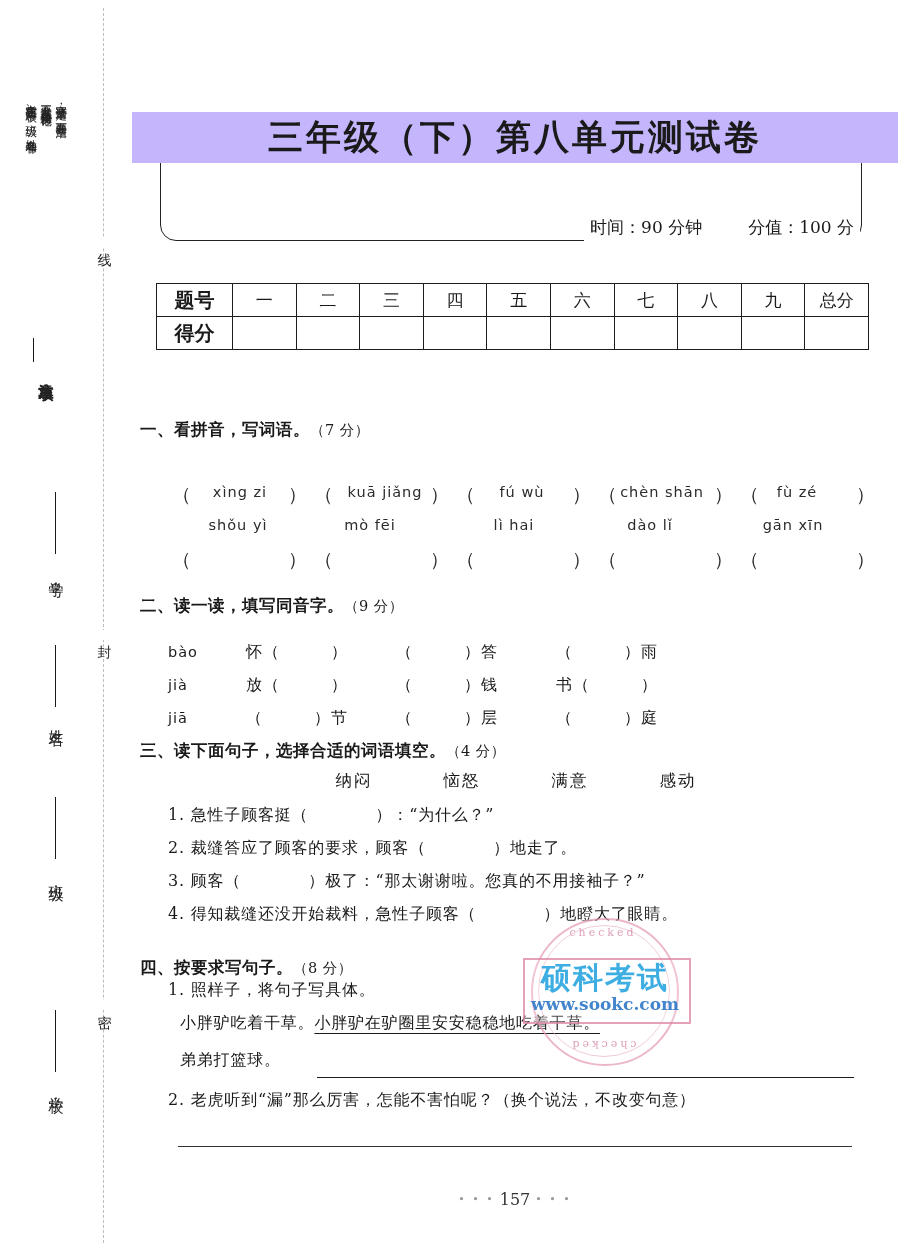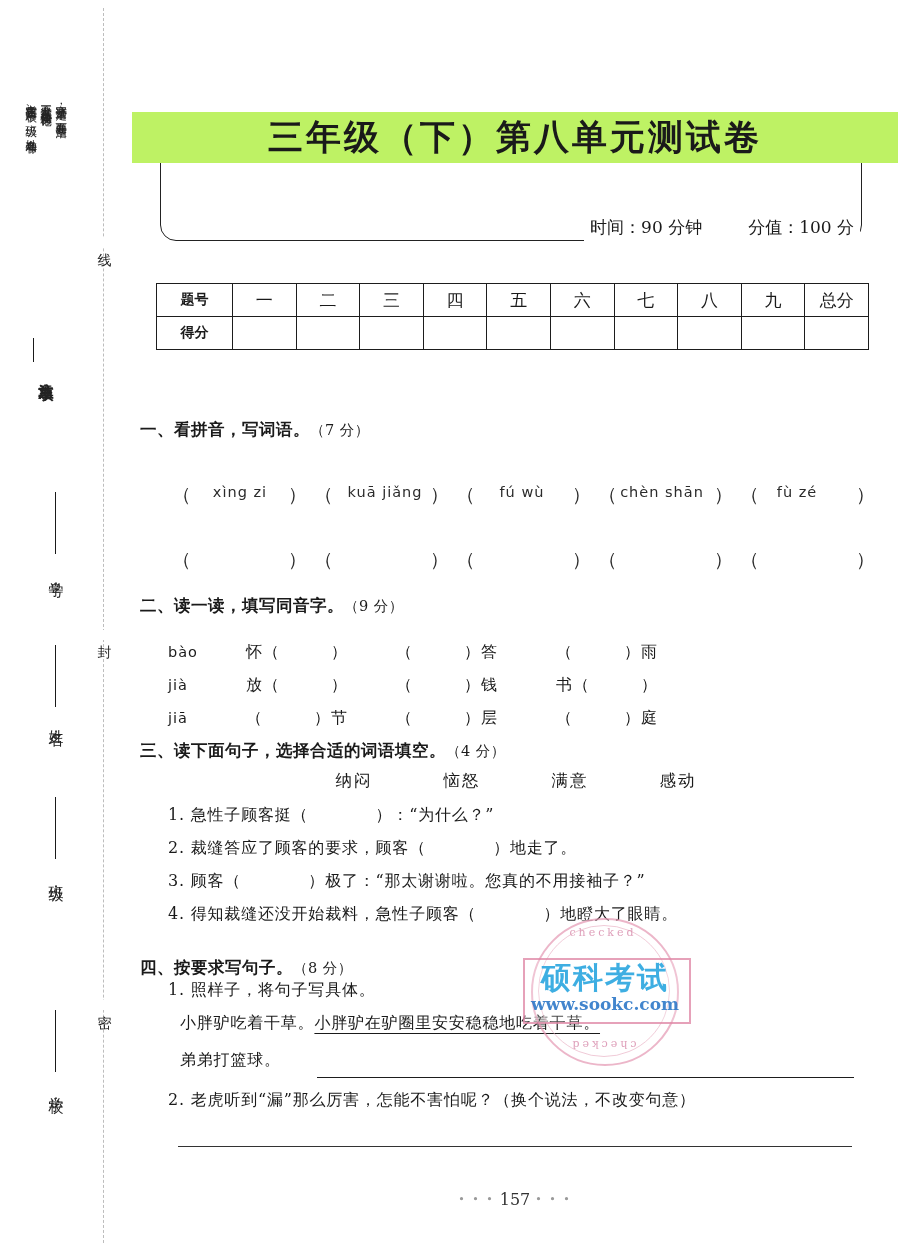--- a/index.html
+++ b/index.html
@@ -50,41 +50,41 @@
   #paper{position:absolute;left:132px;top:0;width:766px;height:1251px;}
 
   
   #header-box{
     position:absolute;left:28px;top:131px;width:700px;height:108px;
     border:1.4px solid #222;border-radius:16px;
   }
   #title{
     position:absolute;left:0;top:112px;width:766px;text-align:center;
     font-size:35px;font-weight:bold;letter-spacing:3px;
-    background:#bef264;padding:2px 0;
+    background:#c4b5fd;padding:2px 0;
     font-family:"DejaVu Sans","Liberation Sans",sans-serif;
   }
   #title-mask{position:absolute;left:100px;top:116px;width:560px;height:44px;background:#fff;}
   #meta{
     position:absolute;right:38px;top:214px;
     font-family:"DejaVu Serif","Liberation Serif",serif;
     font-size:17px;background:#fff;padding:2px 6px;white-space:nowrap;
   }
   #meta .gap{display:inline-block;width:46px;}
 
   
   #score-table{
     position:absolute;left:24px;top:283px;width:713px;
     border-collapse:collapse;table-layout:fixed;
   }
   #score-table td{
     border:1.3px solid #1d1d1d;height:30px;text-align:center;vertical-align:middle;
     font-family:"DejaVu Serif","Liberation Serif",serif;font-size:17px;
   }
-  #score-table td.hdr{font-weight:bold;font-size:14px;width:73px;
+  #score-table td.hdr{font-weight:bold;font-size:20px;width:73px;
     font-family:"DejaVu Sans","Liberation Sans",sans-serif;}
 
   
   .qhead{
     position:absolute;font-weight:bold;font-size:16.5px;letter-spacing:0.5px;
     font-family:"DejaVu Sans","Liberation Sans",sans-serif;white-space:nowrap;
   }
   .qhead .pts{font-weight:normal;font-size:14.5px;
     font-family:"DejaVu Serif","Liberation Serif",serif;}
 
@@ -247,20 +247,27 @@
     <div class="paren" style="left:152px;">（</div>
     <div class="paren" style="left:268px;">）</div>
     <div class="paren" style="left:294px;">（</div>
     <div class="paren" style="left:410px;">）</div>
     <div class="paren" style="left:436px;">（</div>
     <div class="paren" style="left:552px;">）</div>
     <div class="paren" style="left:578px;">（</div>
     <div class="paren" style="left:694px;">）</div>
   </div>
 
+  <div class="pyrow" style="left:30px;top:517px;">
+    <div class="pycell" style="left:16px;width:120px;">shǒu yì</div>
+    <div class="pycell" style="left:148px;width:120px;">mò fēi</div>
+    <div class="pycell" style="left:292px;width:120px;">lì hai</div>
+    <div class="pycell" style="left:428px;width:120px;">dào lǐ</div>
+    <div class="pycell" style="left:566px;width:130px;">gān xīn</div>
+  </div>
 
   <div class="parenrow" style="left:30px;top:547px;">
     <div class="paren" style="left:10px;">（</div>
     <div class="paren" style="left:126px;">）</div>
     <div class="paren" style="left:152px;">（</div>
     <div class="paren" style="left:268px;">）</div>
     <div class="paren" style="left:294px;">（</div>
     <div class="paren" style="left:410px;">）</div>
     <div class="paren" style="left:436px;">（</div>
     <div class="paren" style="left:552px;">）</div>

